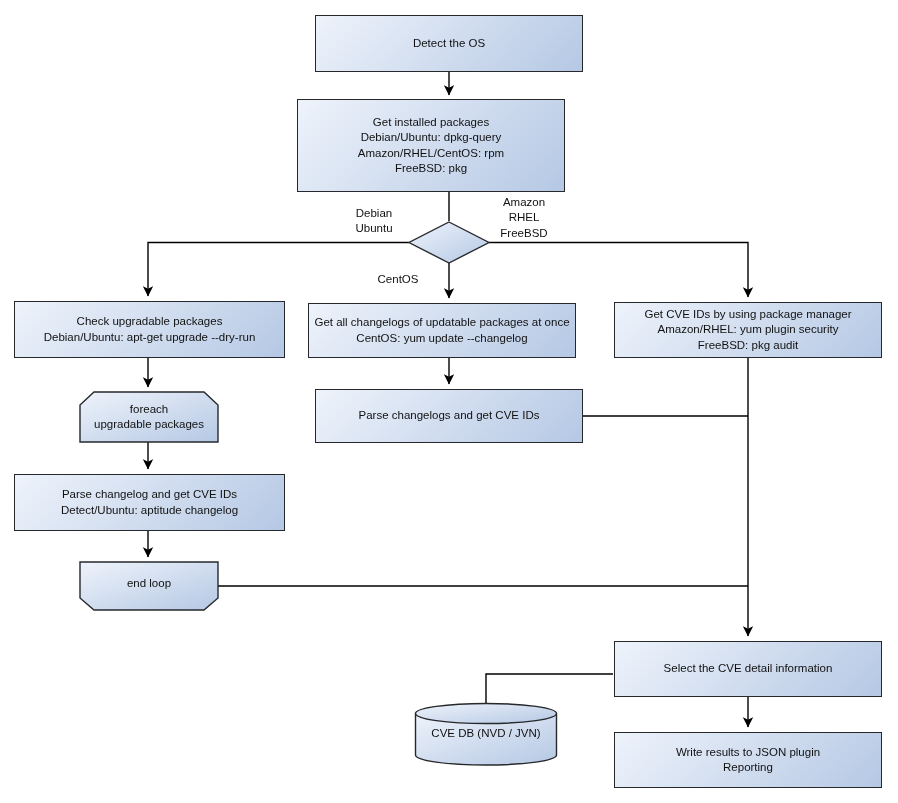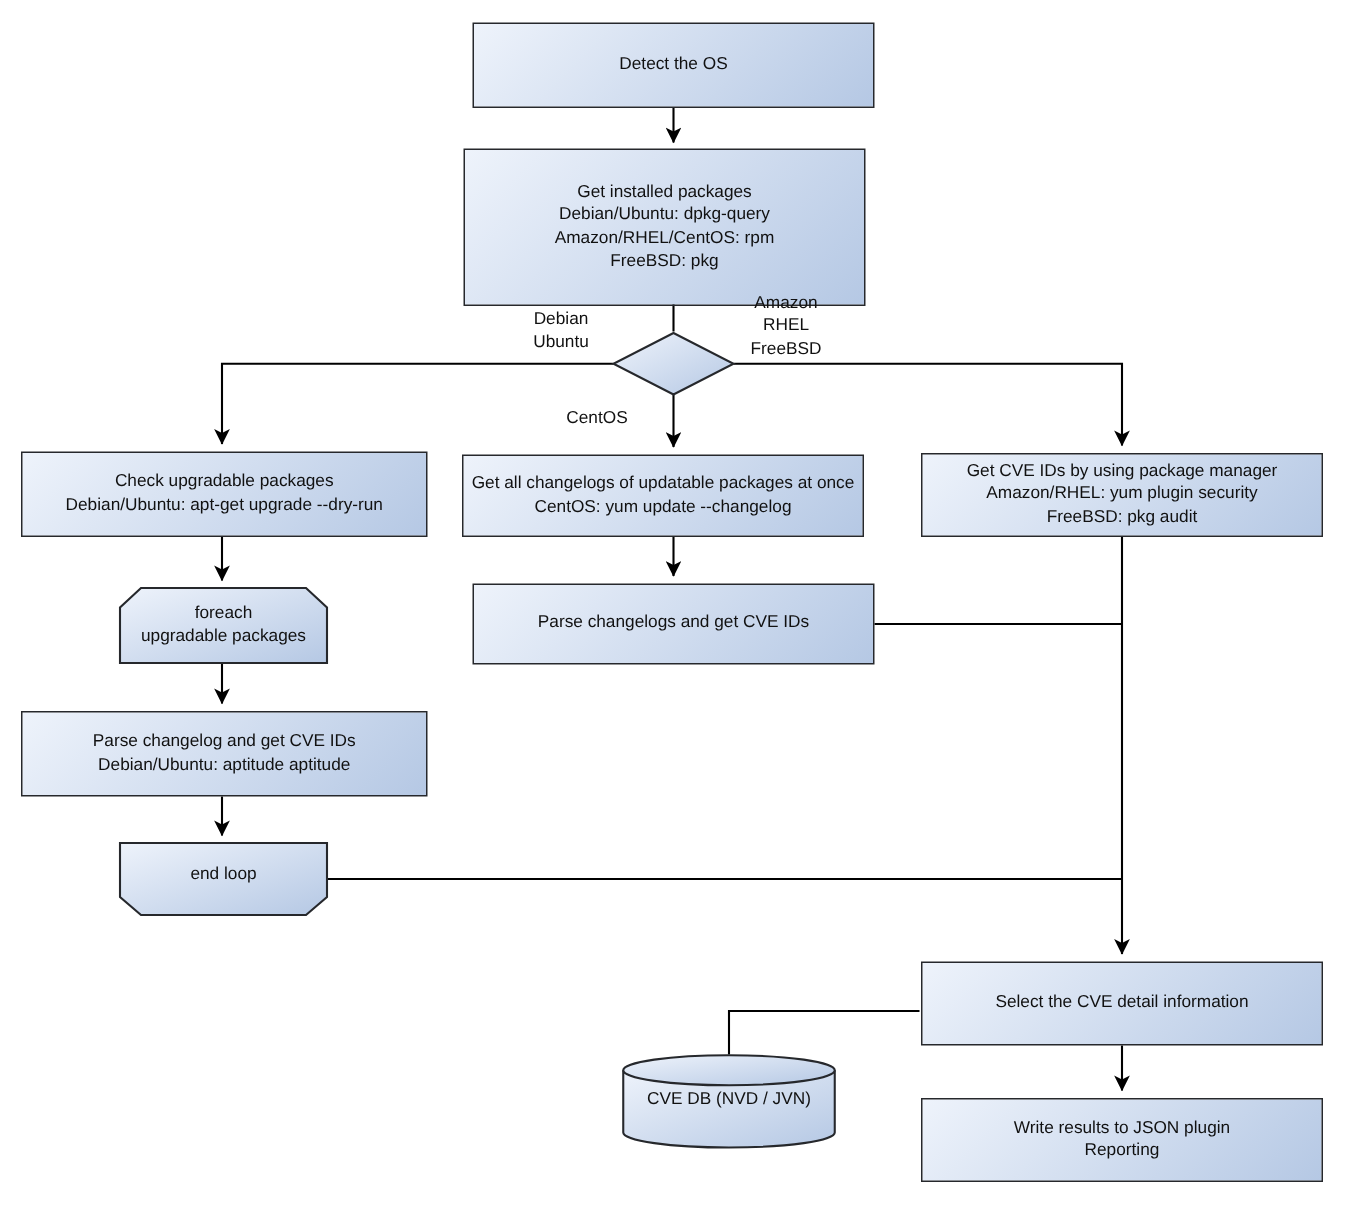--- a/index.html
+++ b/index.html
@@ -85,35 +85,35 @@
     <polygon points="80,562 218,562 218,598 204,610 94,610 80,598" fill="url(#nodeGrad)" stroke="#26282c" stroke-width="1.4"></polygon>
 
     <path d="M415.5,713.5 V755 A70.5,10 0 0 0 556.5,755 V713.5" fill="url(#nodeGrad)" stroke="#26282c" stroke-width="1.4"></path>
     <ellipse cx="486" cy="713.5" rx="70.5" ry="10" fill="url(#nodeGrad)" stroke="#26282c" stroke-width="1.4"></ellipse>
   </svg>
 
   <div class="node" style="left:315px;top:15px;width:268px;height:57px">
     <span class="lbl">Detect the OS</span>
   </div>
 
-  <div class="node" style="left:309px;top:99px;width:268px;height:105px">
+  <div class="node" style="left:297px;top:99px;width:268px;height:93px">
     <span class="lbl">Get installed packages
 Debian/Ubuntu: dpkg-query
 Amazon/RHEL/CentOS: rpm
 FreeBSD: pkg</span>
   </div>
 
   <div class="node" style="left:14px;top:301px;width:271px;height:57px">
     <span class="lbl">Check upgradable packages
 Debian/Ubuntu: apt-get upgrade --dry-run</span>
   </div>
 
   <div class="node" style="left:14px;top:474px;width:271px;height:57px">
     <span class="lbl">Parse changelog and get  CVE IDs
-Debian/Ubuntu: aptitude aptitude</span>
+Detect/Ubuntu: aptitude changelog</span>
   </div>
 
   <div class="node" style="left:308px;top:303px;width:268px;height:55px">
     <span class="lbl" style="min-width:300px">Get all changelogs of updatable packages at once
 CentOS: yum update --changelog</span>
   </div>
 
   <div class="node" style="left:315px;top:389px;width:268px;height:54px">
     <span class="lbl">Parse changelogs and get CVE IDs</span>
   </div>

